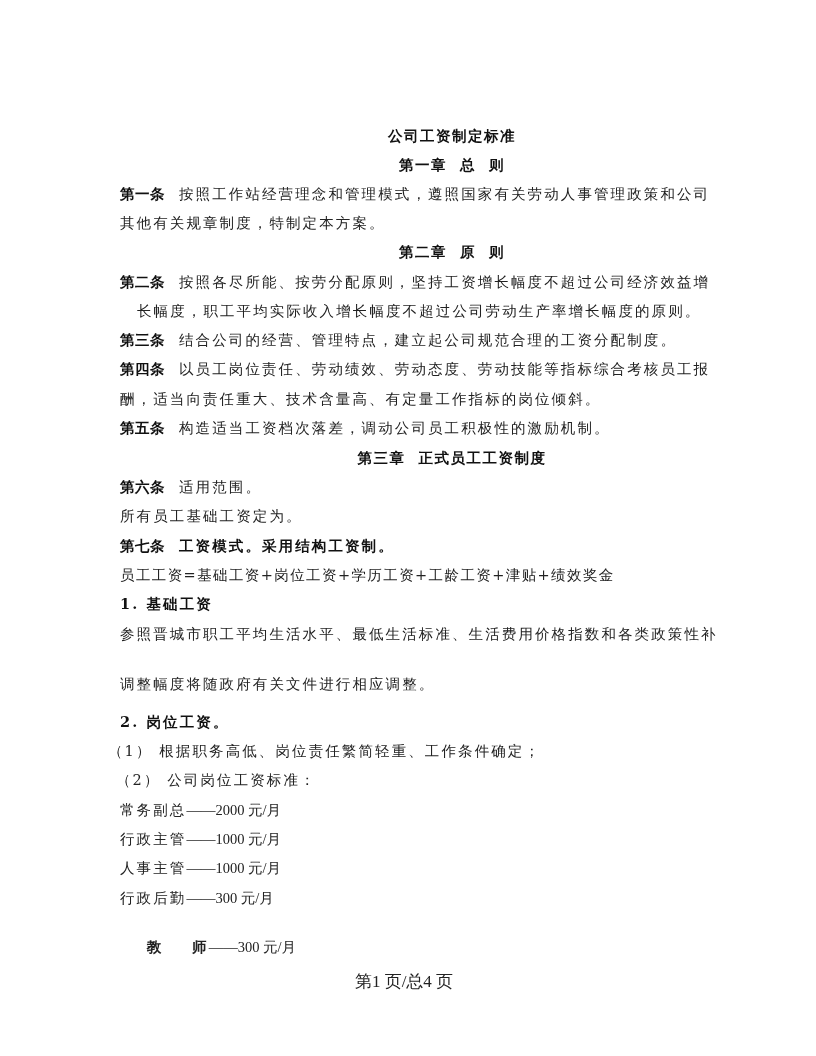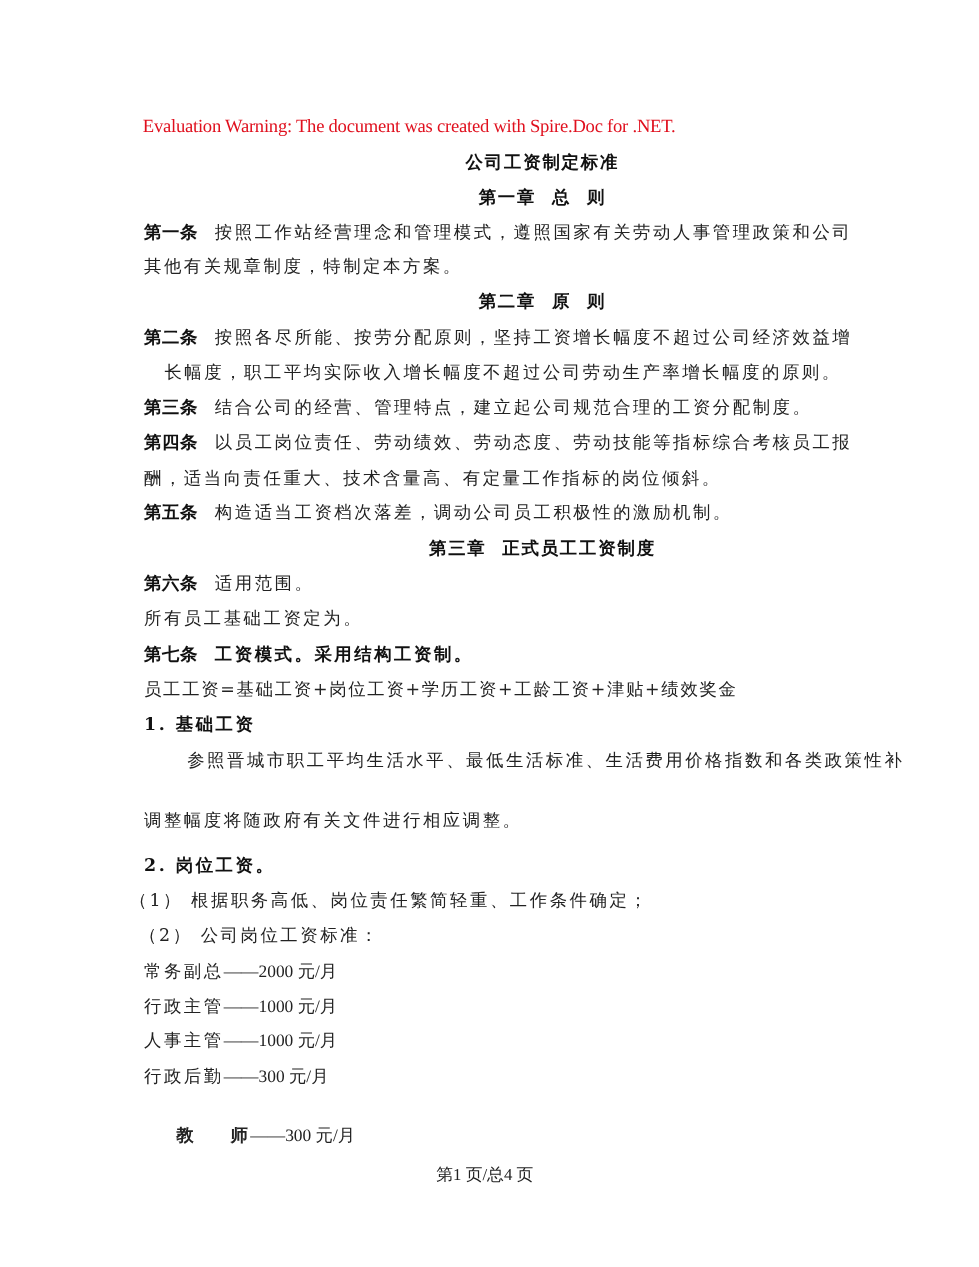--- a/index.html
+++ b/index.html
@@ -63,31 +63,30 @@
     .num {
       font-family: "Liberation Serif", serif;
       letter-spacing: 0;
     }
     .footer {
       position: absolute;
       left: 0;
       width: 808px;
       top: 970px;
       text-align: center;
-      font-size: 14px;
+      font-size: 17px;
       color: #222;
       font-family: "Liberation Serif", "DejaVu Serif", serif;
     }
   </style>
 </head>
 <body>
 
 <div class="page">
 
-  <div class="warning">Evaluation Warning: The document was created with Spire.Doc for .NET.</div>
 
   <div class="line center" style="top:126px;">公司工资制定标准</div>
 
   <div class="line center" style="top:155px;white-space:pre;">第一章  总  则</div>
 
   <div class="line" style="top:184px;">
     <span class="label">第一条</span><span>按照工作站经营理念和管理模式，遵照国家有关劳动人事管理政策和公司</span>
   </div>
   <div class="line" style="top:213px;">其他有关规章制度，特制定本方案。</div>
 
@@ -117,21 +116,21 @@
     <span class="label">第六条</span><span>适用范围。</span>
   </div>
   <div class="line" style="top:506px;">所有员工基础工资定为。</div>
 
   <div class="line bold" style="top:536px;">
     <span class="label">第七条</span><span>工资模式。采用结构工资制。</span>
   </div>
   <div class="line" style="top:565px;letter-spacing:1.4px;">员工工资=基础工资+岗位工资+学历工资+工龄工资+津贴+绩效奖金</div>
 
   <div class="line bold" style="top:594px;">1. 基础工资</div>
-  <div class="line" style="top:624px;margin-left:36px;">参照晋城市职工平均生活水平、最低生活标准、生活费用价格指数和各类政策性补</div>
+  <div class="line" style="top:624px;">参照晋城市职工平均生活水平、最低生活标准、生活费用价格指数和各类政策性补</div>
   <div class="line" style="top:674px;">调整幅度将随政府有关文件进行相应调整。</div>
 
   <div class="line bold" style="top:712px;">2. 岗位工资。</div>
   <div class="line" style="top:741px;left:108px;">（1） 根据职务高低、岗位责任繁简轻重、工作条件确定；</div>
   <div class="line" style="top:770px;left:116px;">（2） 公司岗位工资标准：</div>
 
   <div class="line" style="top:800px;">
     <span>常务副总</span><span class="num">——2000 元/月</span>
   </div>
   <div class="line" style="top:829px;">

